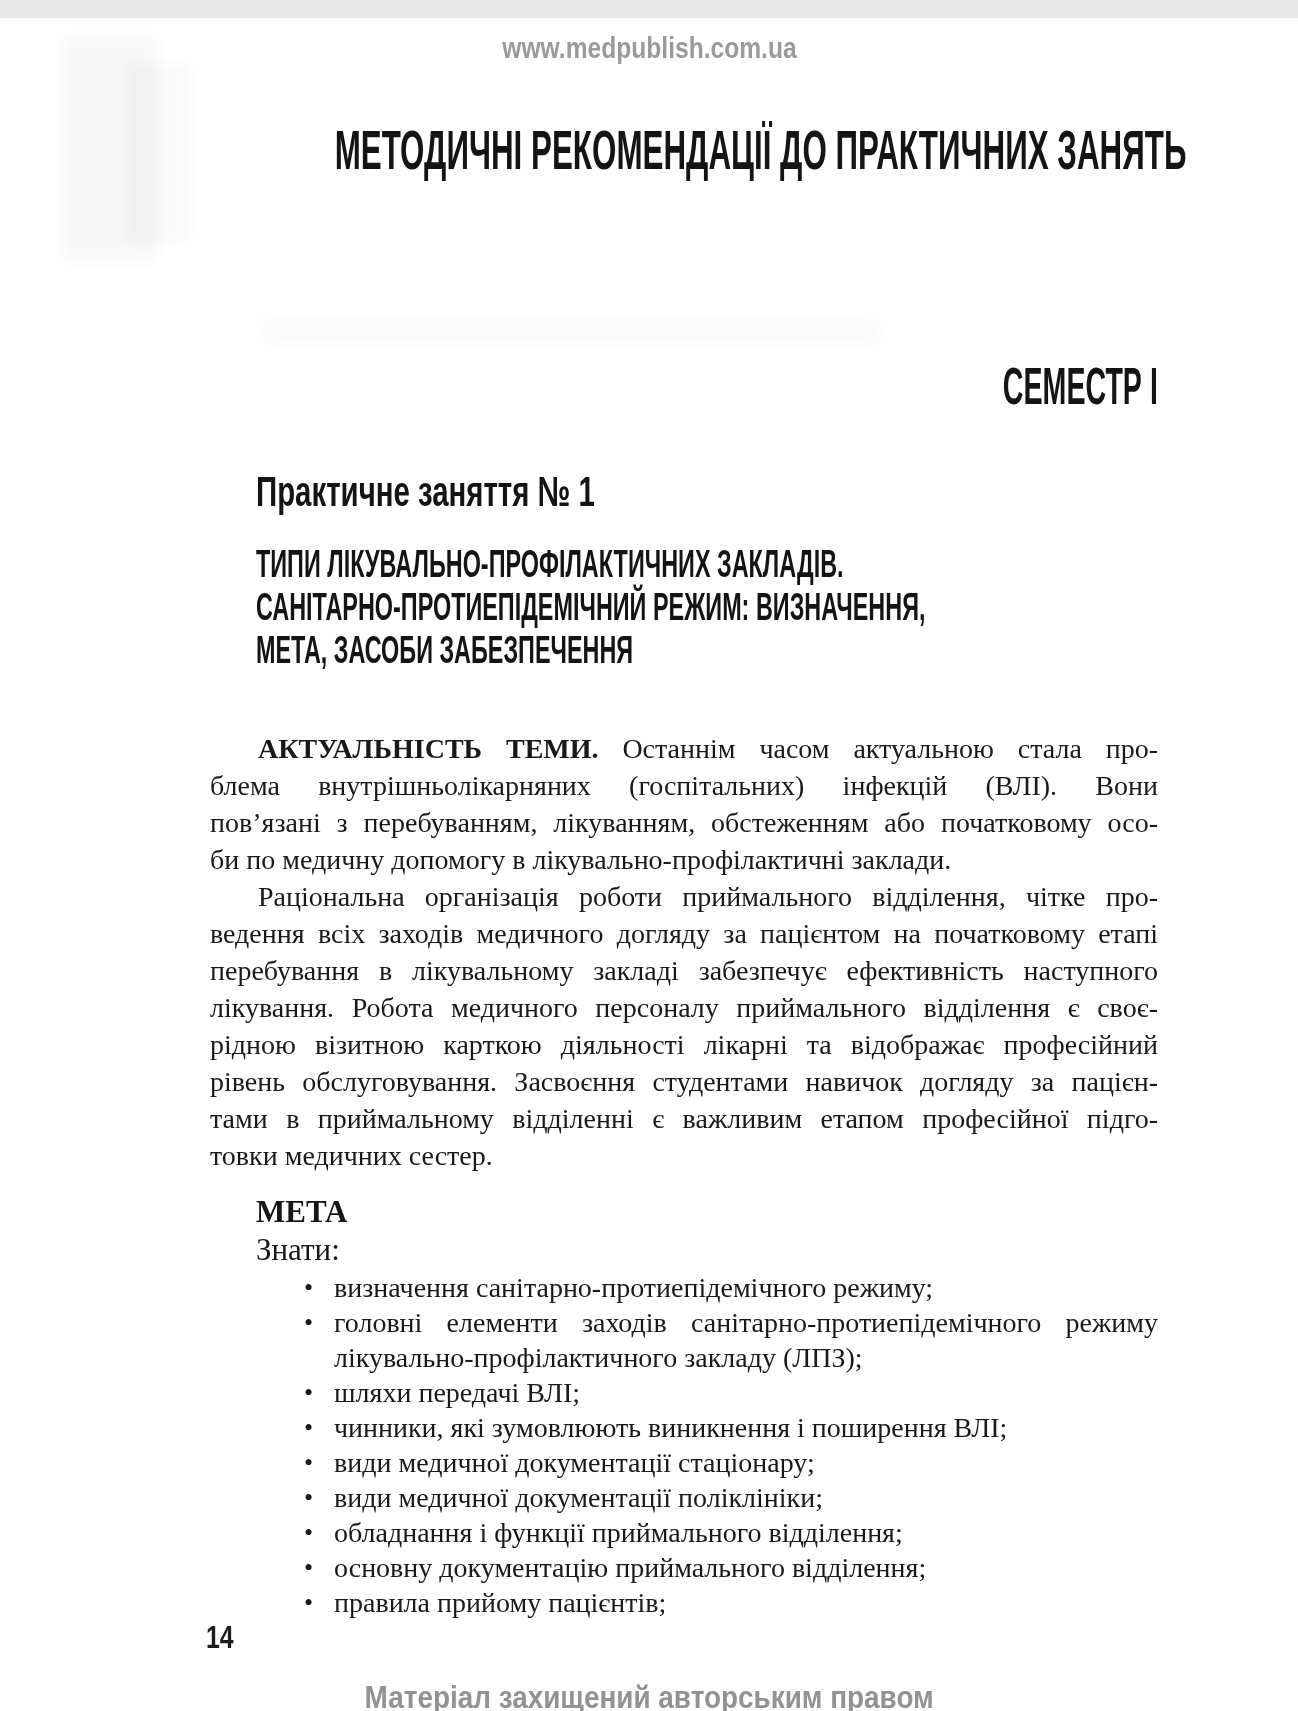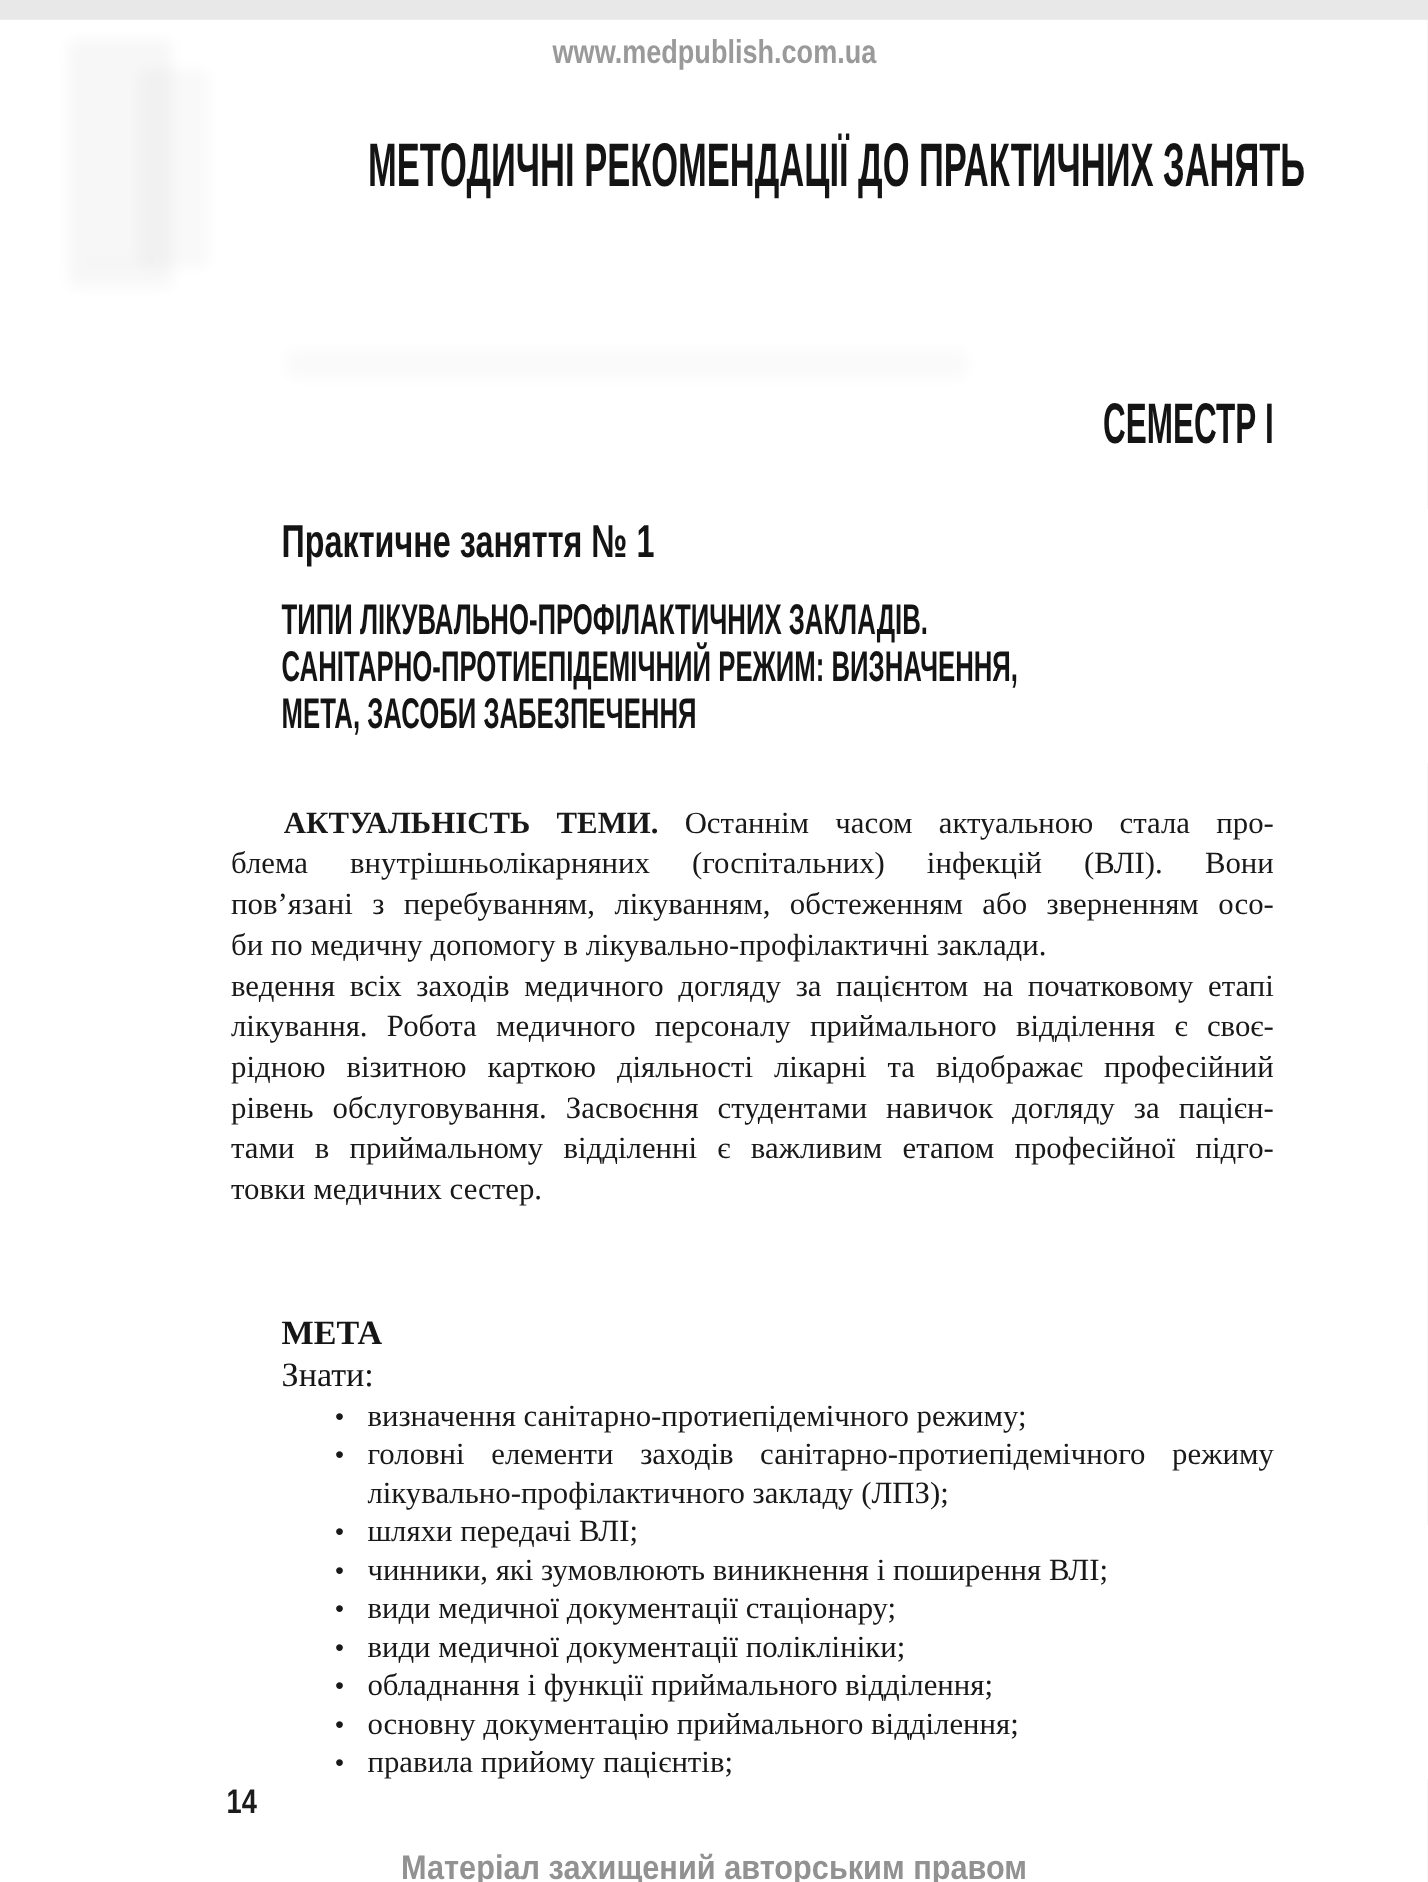--- a/index.html
+++ b/index.html
@@ -144,23 +144,25 @@
 
   <div id="topic-heading">
       <div class="topic-line"><span class="cond">ТИПИ ЛІКУВАЛЬНО-ПРОФІЛАКТИЧНИХ ЗАКЛАДІВ.</span></div>
       <div class="topic-line"><span class="cond">САНІТАРНО-ПРОТИЕПІДЕМІЧНИЙ РЕЖИМ: ВИЗНАЧЕННЯ,</span></div>
       <div class="topic-line"><span class="cond">МЕТА, ЗАСОБИ ЗАБЕЗПЕЧЕННЯ</span></div>
     </div>
 
   <div id="paragraphs">
       <div class="pline indent"><b>АКТУАЛЬНІСТЬ ТЕМИ.</b> Останнім часом актуальною стала про-</div>
       <div class="pline">блема внутрішньолікарняних (госпітальних) інфекцій (ВЛІ). Вони</div>
-      <div class="pline">пов’язані з перебуванням, лікуванням, обстеженням або зверненням осо-</div>
+      <div class="pline">пов’язані з перебуванням, лікуванням, обстеженням або початковому осо-</div>
       <div class="pline plast">би по медичну допомогу в лікувально-профілактичні заклади.</div>
+      <div class="pline indent">Раціональна організація роботи приймального відділення, чітке про-</div>
       <div class="pline">ведення всіх заходів медичного догляду за пацієнтом на початковому етапі</div>
+      <div class="pline">перебування в лікувальному закладі забезпечує ефективність наступного</div>
       <div class="pline">лікування. Робота медичного персоналу приймального відділення є своє-</div>
       <div class="pline">рідною візитною карткою діяльності лікарні та відображає професійний</div>
       <div class="pline">рівень обслуговування. Засвоєння студентами навичок догляду за пацієн-</div>
       <div class="pline">тами в приймальному відділенні є важливим етапом професійної підго-</div>
       <div class="pline plast">товки медичних сестер.</div>
     </div>
 
   <div id="meta-heading">МЕТА</div>
 
   <div id="know-heading">Знати:</div>

